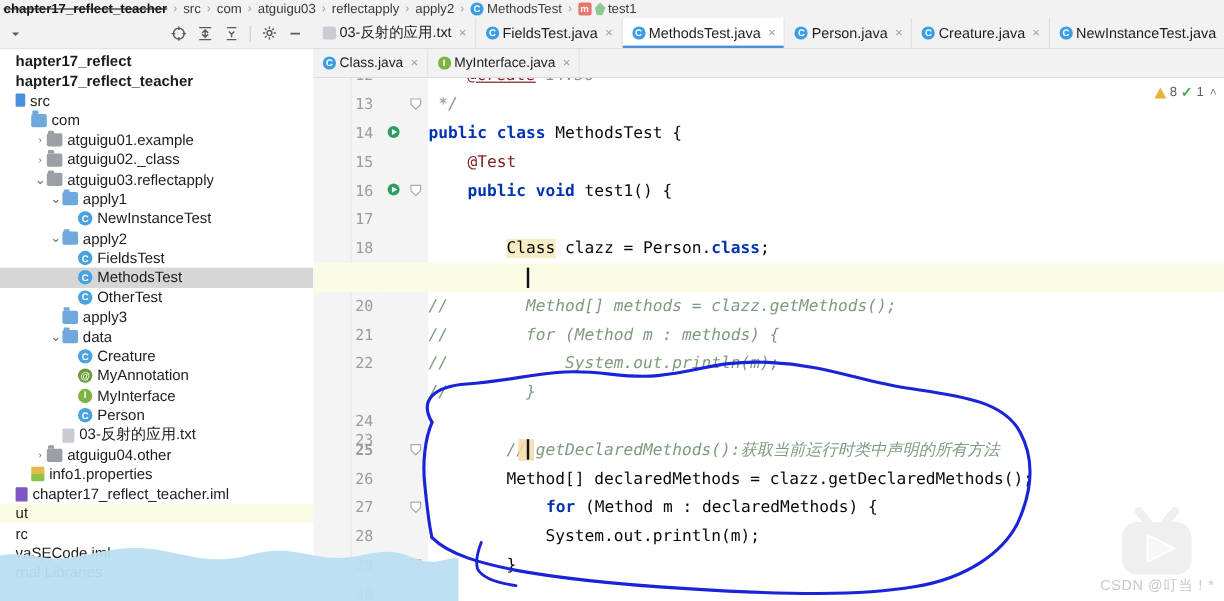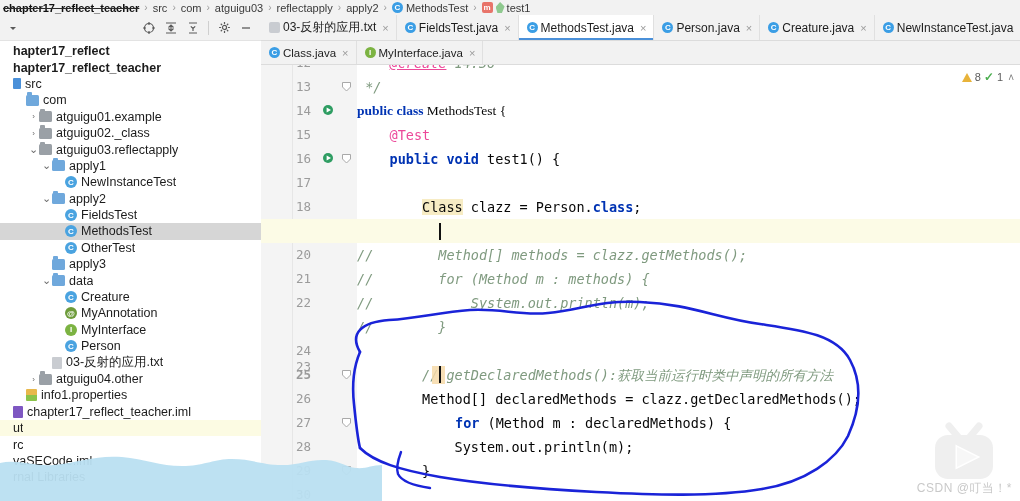--- a/index.html
+++ b/index.html
@@ -107,21 +107,21 @@
     line-height:12px;text-align:center;}
   .code-scroll{position:absolute;left:96px;top:0;right:0;height:100%;}
   .cline{position:absolute;left:0;height:24px;line-height:24px;white-space:pre;
     font-family:"DejaVu Sans Mono",monospace;font-size:13.5px;color:#080808;}
   .rowhl{position:absolute;left:0;right:0;height:24px;background:#fcfbe6;}
   .vline{position:absolute;left:108px;width:1px;background:#e6e6e6;}
 
   .kw{color:#0033b3;font-weight:bold;}
   .cmt{color:#7f9a7f;font-style:italic;}
   .fld{color:#000000;}
-  .ann{color:#ec4899;}
+  .ann{color:#7f1d1d;}
   .hl-token{background:#f7ecc4;}
 
   .inspect{
     position:absolute;right:6px;top:4px;height:16px;display:flex;align-items:center;
     font-size:11px;color:#5b5b5b;gap:3px;
   }
   .warn-tri{width:0;height:0;border-left:5px solid transparent;border-right:5px solid transparent;
     border-bottom:9px solid #e8b33a;}
   .ok-check{color:#4caf50;font-size:12px;font-weight:bold;}
   .chev{color:#7a7a7a;font-size:10px;margin-left:2px;}
@@ -444,21 +444,21 @@
           <div class="foldmark" style="top: 352px;"><svg width="11" height="11" viewBox="0 0 11 11">
               <path d="M1.5 1.5h8v4.5l-4 4-4-4z" fill="#fff" stroke="#a9a9a9" stroke-width="1"></path>
             </svg></div>
           <div class="foldmark" style="top: 400px;"><svg width="11" height="11" viewBox="0 0 11 11">
               <path d="M1.5 1.5h8v4.5l-4 4-4-4z" fill="#fff" stroke="#a9a9a9" stroke-width="1"></path>
             </svg></div>
         </div>
       <div class="code-scroll">
           <div class="cline" style="top: -14px;"> <span class="cmt">*  <span class="ann" style="text-decoration:underline">@create</span> 14:36</span></div>
           <div class="cline" style="top: 10px;"> <span class="cmt">*/</span></div>
-          <div class="cline" style="top: 34px; font-family: Liberation Serif, serif;"><span class="kw">public</span> <span class="kw">class</span> MethodsTest {</div>
+          <div class="cline" style="top: 34px;"><span class="kw">public</span> <span class="kw">class</span> MethodsTest {</div>
           <div class="cline" style="top: 58px;">    <span class="ann">@Test</span></div>
           <div class="cline" style="top: 82px;">    <span class="kw">public</span> <span class="kw">void</span> test1() {</div>
           <div class="cline" style="top: 106px;"></div>
           <div class="cline" style="top: 130px;">        <span class="hl-token">Class</span> clazz = Person.<span class="kw">class</span>;</div>
           <div class="cline" style="top: 154px;">        <span class="cmt">// getMethods():获取到运行时类本身及其所有的父类中声明为public权限的方法</span></div>
           <div class="cline" style="top: 178px; text-align: center;"><span class="cmt">//        Method[] methods = clazz.getMethods();</span></div>
           <div class="cline" style="top: 202px;"><span class="cmt">//        for (Method m : methods) {</span></div>
           <div class="cline" style="top: 226px;"><span class="cmt">//            System.out.println(m);</span></div>
           <div class="cline" style="top: 250px;"><span class="cmt">//        }</span></div>
           <div class="cline" style="top: 274px;"></div>

